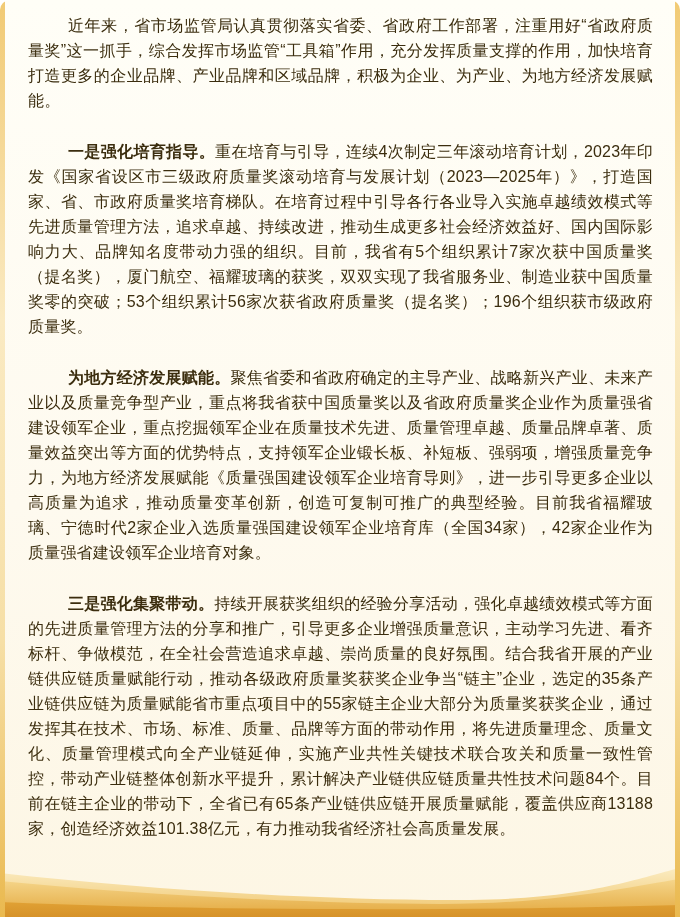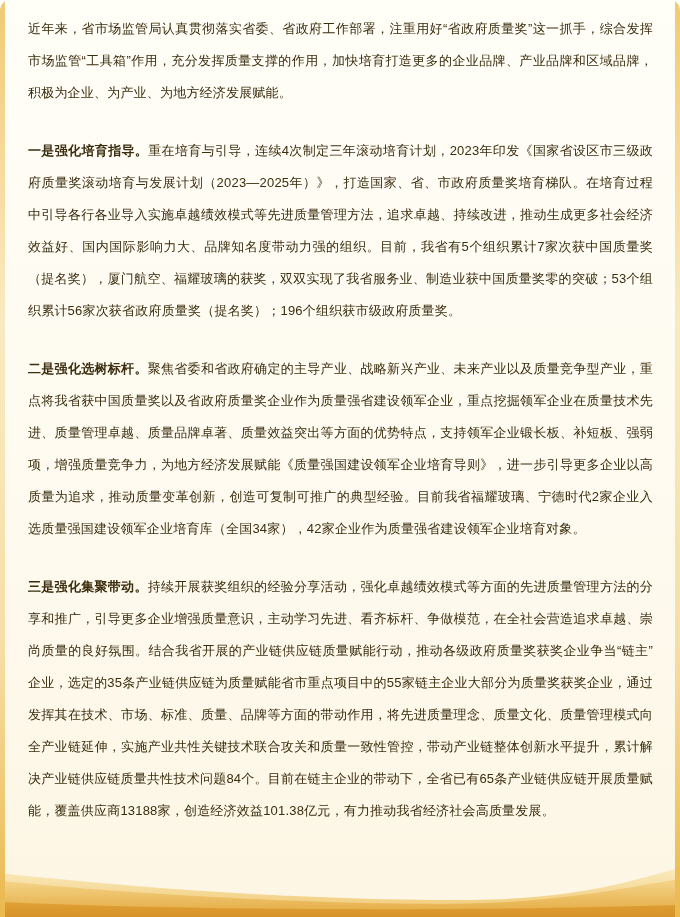--- a/index.html
+++ b/index.html
@@ -19,28 +19,28 @@
   }
   .edge {
     position: absolute; top: 0; bottom: 0; width: 5px; z-index: 3;
     background: linear-gradient(180deg, #f1ca74 0%, #faeac2 35%, #f6dfa6 70%, #eab94f 100%);
   }
   .edge-left  { left: 0;  border-radius: 10px 0 0 0; }
   .edge-right { right: 0; border-radius: 0 10px 0 0; }
   .content {
     position: relative; z-index: 2;
     padding: 13px 27px 0 28px;
-    font-size: 13px;
-    line-height: 32px;
+    font-size: 16px;
+    line-height: 25px;
     color: #3b2d0e;
     text-align: justify;
     letter-spacing: 0.2px;
   }
   .content p { margin: 0 0 26px 0; }
-  .lead { font-weight: 700; }
+  .lead { font-weight: 700; margin-left: 40px; }
   .wave {
     position: absolute; left: 0; bottom: 0;
     width: 680px; height: 62px; z-index: 1;
     display: block;
   }
 </style>
 </head>
 <body>
 
 <div class="card">
@@ -49,21 +49,21 @@
   <div class="edge edge-right"></div>
 
   <div class="content">
     <p>
       <span class="lead"></span><span>近年来，省市场监管局认真贯彻落实省委、省政府工作部署，注重用好“省政府质量奖”这一抓手，综合发挥市场监管“工具箱”作用，充分发挥质量支撑的作用，加快培育打造更多的企业品牌、产业品牌和区域品牌，积极为企业、为产业、为地方经济发展赋能。</span>
     </p>
     <p>
       <span class="lead">一是强化培育指导。</span><span>重在培育与引导，连续4次制定三年滚动培育计划，2023年印发《国家省设区市三级政府质量奖滚动培育与发展计划（2023—2025年）》，打造国家、省、市政府质量奖培育梯队。在培育过程中引导各行各业导入实施卓越绩效模式等先进质量管理方法，追求卓越、持续改进，推动生成更多社会经济效益好、国内国际影响力大、品牌知名度带动力强的组织。目前，我省有5个组织累计7家次获中国质量奖（提名奖），厦门航空、福耀玻璃的获奖，双双实现了我省服务业、制造业获中国质量奖零的突破；53个组织累计56家次获省政府质量奖（提名奖）；196个组织获市级政府质量奖。</span>
     </p>
     <p>
-      <span class="lead">二是强化选树标杆。</span><span>聚焦省委和省政府确定的主导产业、战略新兴产业、未来产业以及质量竞争型产业，重点将我省获中国质量奖以及省政府质量奖企业作为质量强省建设领军企业，重点挖掘领军企业在质量技术先进、质量管理卓越、质量品牌卓著、质量效益突出等方面的优势特点，支持领军企业锻长板、补短板、强弱项，增强质量竞争力，为地方经济发展赋能《质量强国建设领军企业培育导则》，进一步引导更多企业以高质量为追求，推动质量变革创新，创造可复制可推广的典型经验。目前我省福耀玻璃、宁德时代2家企业入选质量强国建设领军企业培育库（全国34家），42家企业作为质量强省建设领军企业培育对象。</span>
+      <span class="lead">为地方经济发展赋能。</span><span>聚焦省委和省政府确定的主导产业、战略新兴产业、未来产业以及质量竞争型产业，重点将我省获中国质量奖以及省政府质量奖企业作为质量强省建设领军企业，重点挖掘领军企业在质量技术先进、质量管理卓越、质量品牌卓著、质量效益突出等方面的优势特点，支持领军企业锻长板、补短板、强弱项，增强质量竞争力，为地方经济发展赋能《质量强国建设领军企业培育导则》，进一步引导更多企业以高质量为追求，推动质量变革创新，创造可复制可推广的典型经验。目前我省福耀玻璃、宁德时代2家企业入选质量强国建设领军企业培育库（全国34家），42家企业作为质量强省建设领军企业培育对象。</span>
     </p>
     <p>
       <span class="lead">三是强化集聚带动。</span><span>持续开展获奖组织的经验分享活动，强化卓越绩效模式等方面的先进质量管理方法的分享和推广，引导更多企业增强质量意识，主动学习先进、看齐标杆、争做模范，在全社会营造追求卓越、崇尚质量的良好氛围。结合我省开展的产业链供应链质量赋能行动，推动各级政府质量奖获奖企业争当“链主”企业，选定的35条产业链供应链为质量赋能省市重点项目中的55家链主企业大部分为质量奖获奖企业，通过发挥其在技术、市场、标准、质量、品牌等方面的带动作用，将先进质量理念、质量文化、质量管理模式向全产业链延伸，实施产业共性关键技术联合攻关和质量一致性管控，带动产业链整体创新水平提升，累计解决产业链供应链质量共性技术问题84个。目前在链主企业的带动下，全省已有65条产业链供应链开展质量赋能，覆盖供应商13188家，创造经济效益101.38亿元，有力推动我省经济社会高质量发展。</span>
     </p>
   </div>
 
   <svg class="wave" viewBox="0 0 680 62" preserveAspectRatio="none" xmlns="http://www.w3.org/2000/svg">
     <defs>
       <linearGradient id="gLight" x1="0" y1="0" x2="0" y2="1">
         <stop offset="0" stop-color="#fbecc2"></stop>

